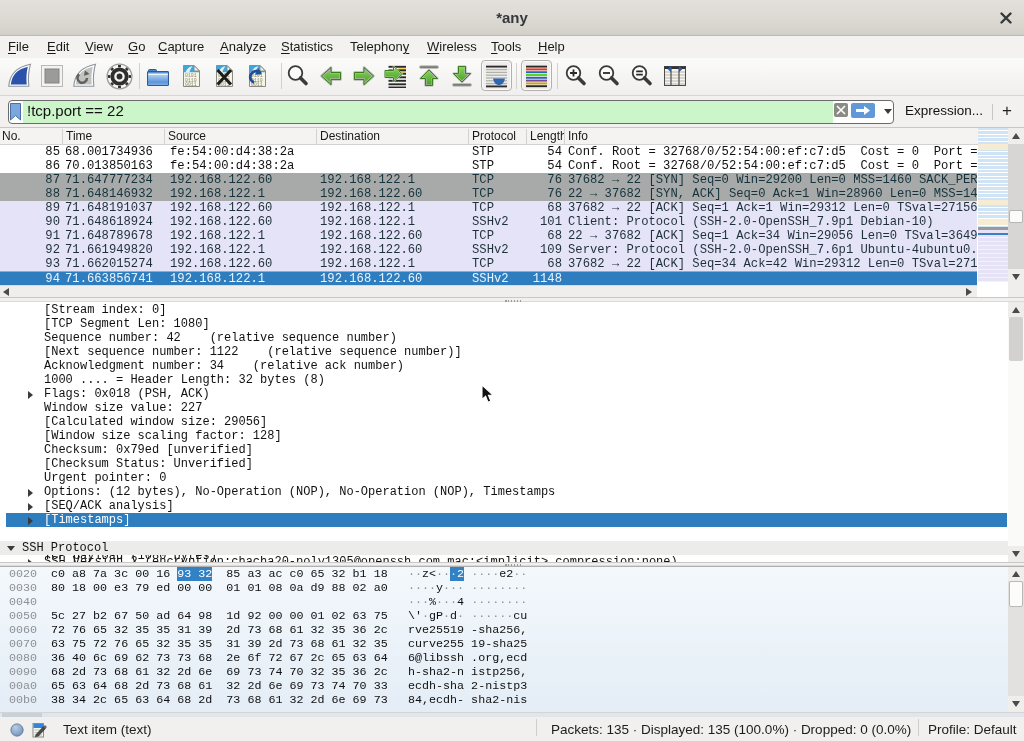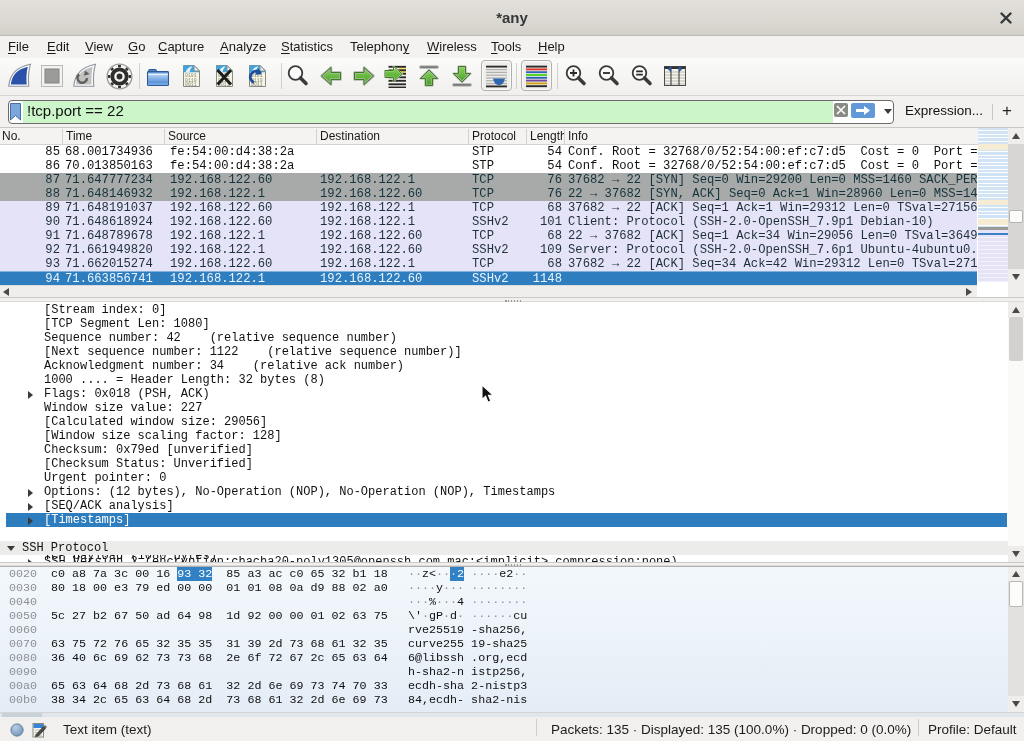--- a/index.html
+++ b/index.html
@@ -550,24 +550,24 @@
   <div class="abs" style="left:1px;top:15px;width:14px;height:44px;background:#d2d1d0;border-radius:2px"></div>
   <div class="sb-btn" style="left:0;top:244px;width:16px;height:16px;background:#eeedec"></div>
   <i class="arr" style="left:4px;top:249px;border-left:4.5px solid transparent;border-right:4.5px solid transparent;border-top:6px solid #4a4a4a"></i>
 </div>
 
 <div class="abs" id="hexpane"></div>
 <div class="hrow" style="top:567px"><span class="hoff">0020</span><span class="hhex">c0 a8 7a 3c 00 16 <span class="hl">93 32</span>  85 a3 ac c0 65 32 b1 18</span><span class="hasc"><span class="dim">··</span>z&lt;<span class="dim">··</span><span class="hl"><span style="color:#cfe1f0">·</span>2</span> <span class="dim">····</span>e2<span class="dim">··</span></span></div>
 <div class="hrow" style="top:581px"><span class="hoff">0030</span><span class="hhex">80 18 00 e3 79 ed 00 00  01 01 08 0a d9 88 02 a0</span><span class="hasc"><span class="dim">····</span>y<span class="dim">···</span> <span class="dim">········</span></span></div>
 <div class="hrow" style="top:595px"><span class="hoff">0040</span><span class="hasc"><span class="dim">···</span>%<span class="dim">···</span>4 <span class="dim">········</span></span></div>
 <div class="hrow" style="top:609px"><span class="hoff">0050</span><span class="hhex">5c 27 b2 67 50 ad 64 98  1d 92 00 00 01 02 63 75</span><span class="hasc">\'<span class="dim">·</span>gP<span class="dim">·</span>d<span class="dim">·</span> <span class="dim">······</span>cu</span></div>
-<div class="hrow" style="top:623px"><span class="hoff">0060</span><span class="hasc">rve25519 -sha256,</span></div>
+<div class="hrow" style="top:623px"><span class="hoff">0060</span><span class="hhex">72 76 65 32 35 35 31 39  2d 73 68 61 32 35 36 2c</span><span class="hasc">rve25519 -sha256,</span></div>
 <div class="hrow" style="top:637px"><span class="hoff">0070</span><span class="hhex">63 75 72 76 65 32 35 35  31 39 2d 73 68 61 32 35</span><span class="hasc">curve255 19-sha25</span></div>
 <div class="hrow" style="top:651px"><span class="hoff">0080</span><span class="hhex">36 40 6c 69 62 73 73 68  2e 6f 72 67 2c 65 63 64</span><span class="hasc">6@libssh .org,ecd</span></div>
-<div class="hrow" style="top:665px"><span class="hoff">0090</span><span class="hasc">h-sha2-n istp256,</span></div>
+<div class="hrow" style="top:665px"><span class="hoff">0090</span><span class="hhex">68 2d 73 68 61 32 2d 6e  69 73 74 70 32 35 36 2c</span><span class="hasc">h-sha2-n istp256,</span></div>
 <div class="hrow" style="top:679px"><span class="hoff">00a0</span><span class="hhex">65 63 64 68 2d 73 68 61  32 2d 6e 69 73 74 70 33</span><span class="hasc">ecdh-sha 2-nistp3</span></div>
 <div class="hrow" style="top:693px"><span class="hoff">00b0</span><span class="hhex">38 34 2c 65 63 64 68 2d  73 68 61 32 2d 6e 69 73</span><span class="hasc">84,ecdh- sha2-nis</span></div>
 <div class="abs" id="hvscroll">
   <div class="sb-btn" style="left:0;top:0;width:16px;height:14px"></div>
   <i class="arr" style="left:4px;top:4px;border-left:4.5px solid transparent;border-right:4.5px solid transparent;border-bottom:6px solid #4a4a4a"></i>
   <div class="abs" style="left:1px;top:14px;width:14px;height:26px;background:#fcfcfb;border:1px solid #b8b8b6;border-radius:2px"></div>
   <div class="sb-btn" style="left:0;top:129px;width:16px;height:16px"></div>
   <i class="arr" style="left:4px;top:134px;border-left:4.5px solid transparent;border-right:4.5px solid transparent;border-top:6px solid #4a4a4a"></i>
 </div>
 

